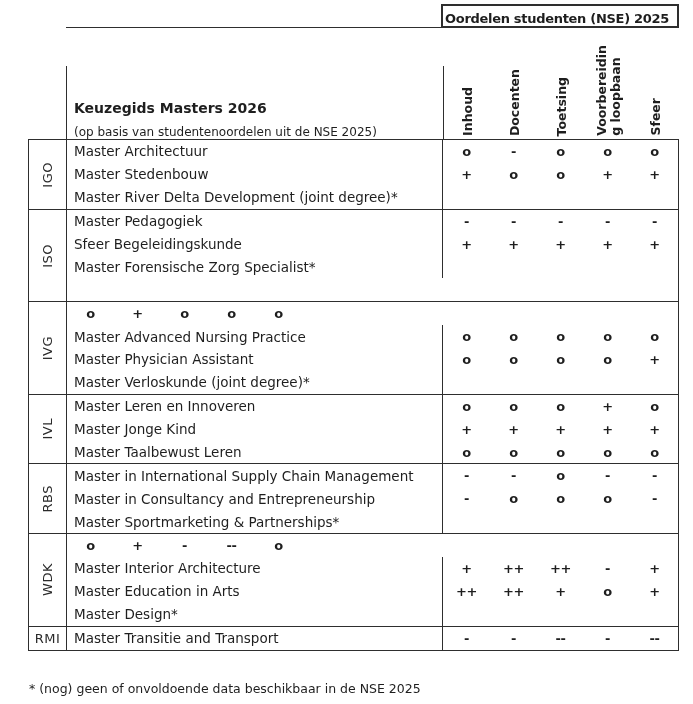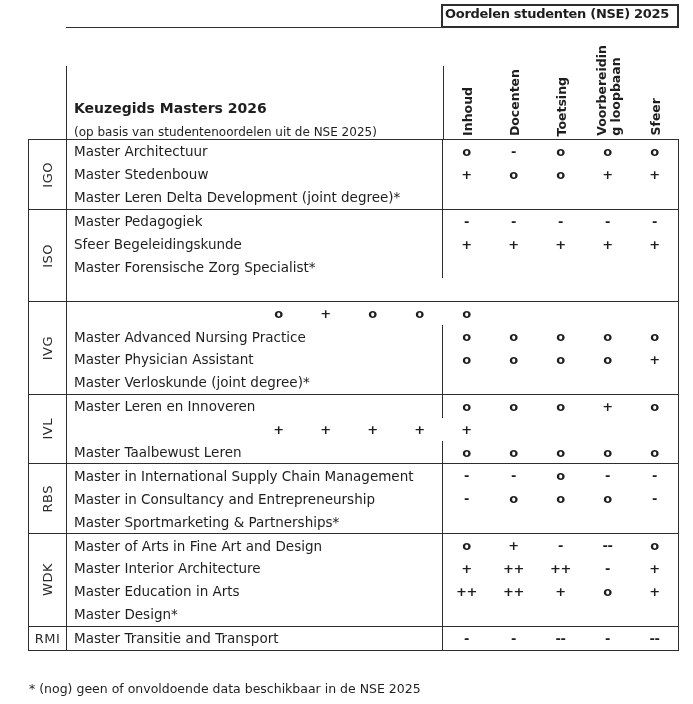--- a/index.html
+++ b/index.html
@@ -10,21 +10,21 @@
     font-family: "DejaVu Sans", "Liberation Sans", sans-serif;
     color: var(--text, #1e1e1e);
     overflow: hidden;
   }
   :root { --border: #2e2e2e; --text: #1e1e1e; --bg: #ffffff; }
 
   
   .oordelen-box {
     position: absolute; left: 441px; top: 4px; width: 238px; height: 24px;
     border: 2px solid var(--border);
-    display: flex; align-items: flex-start;
+    display: flex; align-items: flex-end;
     padding: 0 2px;
     font-weight: 700; font-size: 13px; letter-spacing: -0.3px;
     background: var(--bg);
   }
 
   
   .header-section {
     position: absolute; left: 66px; top: 27px; width: 613px; height: 112px;
     display: flex;
     border-top: 1.5px solid var(--border);
@@ -58,21 +58,21 @@
   }
   .faculty-group { display: flex; }
   .faculty-group + .faculty-group { border-top: 1.5px solid var(--border); }
   .faculty-cell {
     width: 38px;
     border-right: 1.5px solid var(--border);
     display: flex; align-items: center; justify-content: center;
   }
   .faculty-cell .code { font-size: 13px; letter-spacing: 0.5px; color: #2a2a2a; }
   .rows { flex: 1; display: flex; flex-direction: column; }
-  .program-row { display: flex; height: 22.9px; justify-content: center; }
+  .program-row { display: flex; height: 22.9px; }
   .name-cell {
     flex: 1;
     border-right: 1.5px solid var(--border);
     padding-left: 7px;
     display: flex; align-items: center;
     font-size: 13.5px;
     white-space: nowrap; overflow: hidden;
   }
   .ratings { width: 235px; display: flex; }
   .rating-cell {
@@ -138,21 +138,21 @@
           <div class="name-cell">Master Stedenbouw</div>
           <div class="ratings">
             <div class="rating-cell">+</div>
             <div class="rating-cell">o</div>
             <div class="rating-cell">o</div>
             <div class="rating-cell">+</div>
             <div class="rating-cell">+</div>
           </div>
         </div>
         <div class="program-row">
-          <div class="name-cell">Master Leren Delta Development (joint degree)*</div>
+          <div class="name-cell">Master River Delta Development (joint degree)*</div>
           <div class="ratings">
             <div class="rating-cell"></div>
             <div class="rating-cell"></div>
             <div class="rating-cell"></div>
             <div class="rating-cell"></div>
             <div class="rating-cell"></div>
           </div>
         </div>
       </div>
     </div>
@@ -257,20 +257,21 @@
           <div class="name-cell">Master Leren en Innoveren</div>
           <div class="ratings">
             <div class="rating-cell">o</div>
             <div class="rating-cell">o</div>
             <div class="rating-cell">o</div>
             <div class="rating-cell">+</div>
             <div class="rating-cell">o</div>
           </div>
         </div>
         <div class="program-row">
+          <div class="name-cell">Master Jonge Kind</div>
           <div class="ratings">
             <div class="rating-cell">+</div>
             <div class="rating-cell">+</div>
             <div class="rating-cell">+</div>
             <div class="rating-cell">+</div>
             <div class="rating-cell">+</div>
           </div>
         </div>
         <div class="program-row">
           <div class="name-cell">Master Taalbewust Leren</div>
@@ -320,21 +321,20 @@
           </div>
         </div>
       </div>
     </div>
     <div class="faculty-group">
       <div class="faculty-cell">
         <span class="code vtext">WDK</span>
       </div>
       <div class="rows">
         <div class="program-row">
-          <div class="name-cell">Master of Arts in Fine Art and Design</div>
           <div class="ratings">
             <div class="rating-cell">o</div>
             <div class="rating-cell">+</div>
             <div class="rating-cell">-</div>
             <div class="rating-cell">--</div>
             <div class="rating-cell">o</div>
           </div>
         </div>
         <div class="program-row">
           <div class="name-cell">Master Interior Architecture</div>

